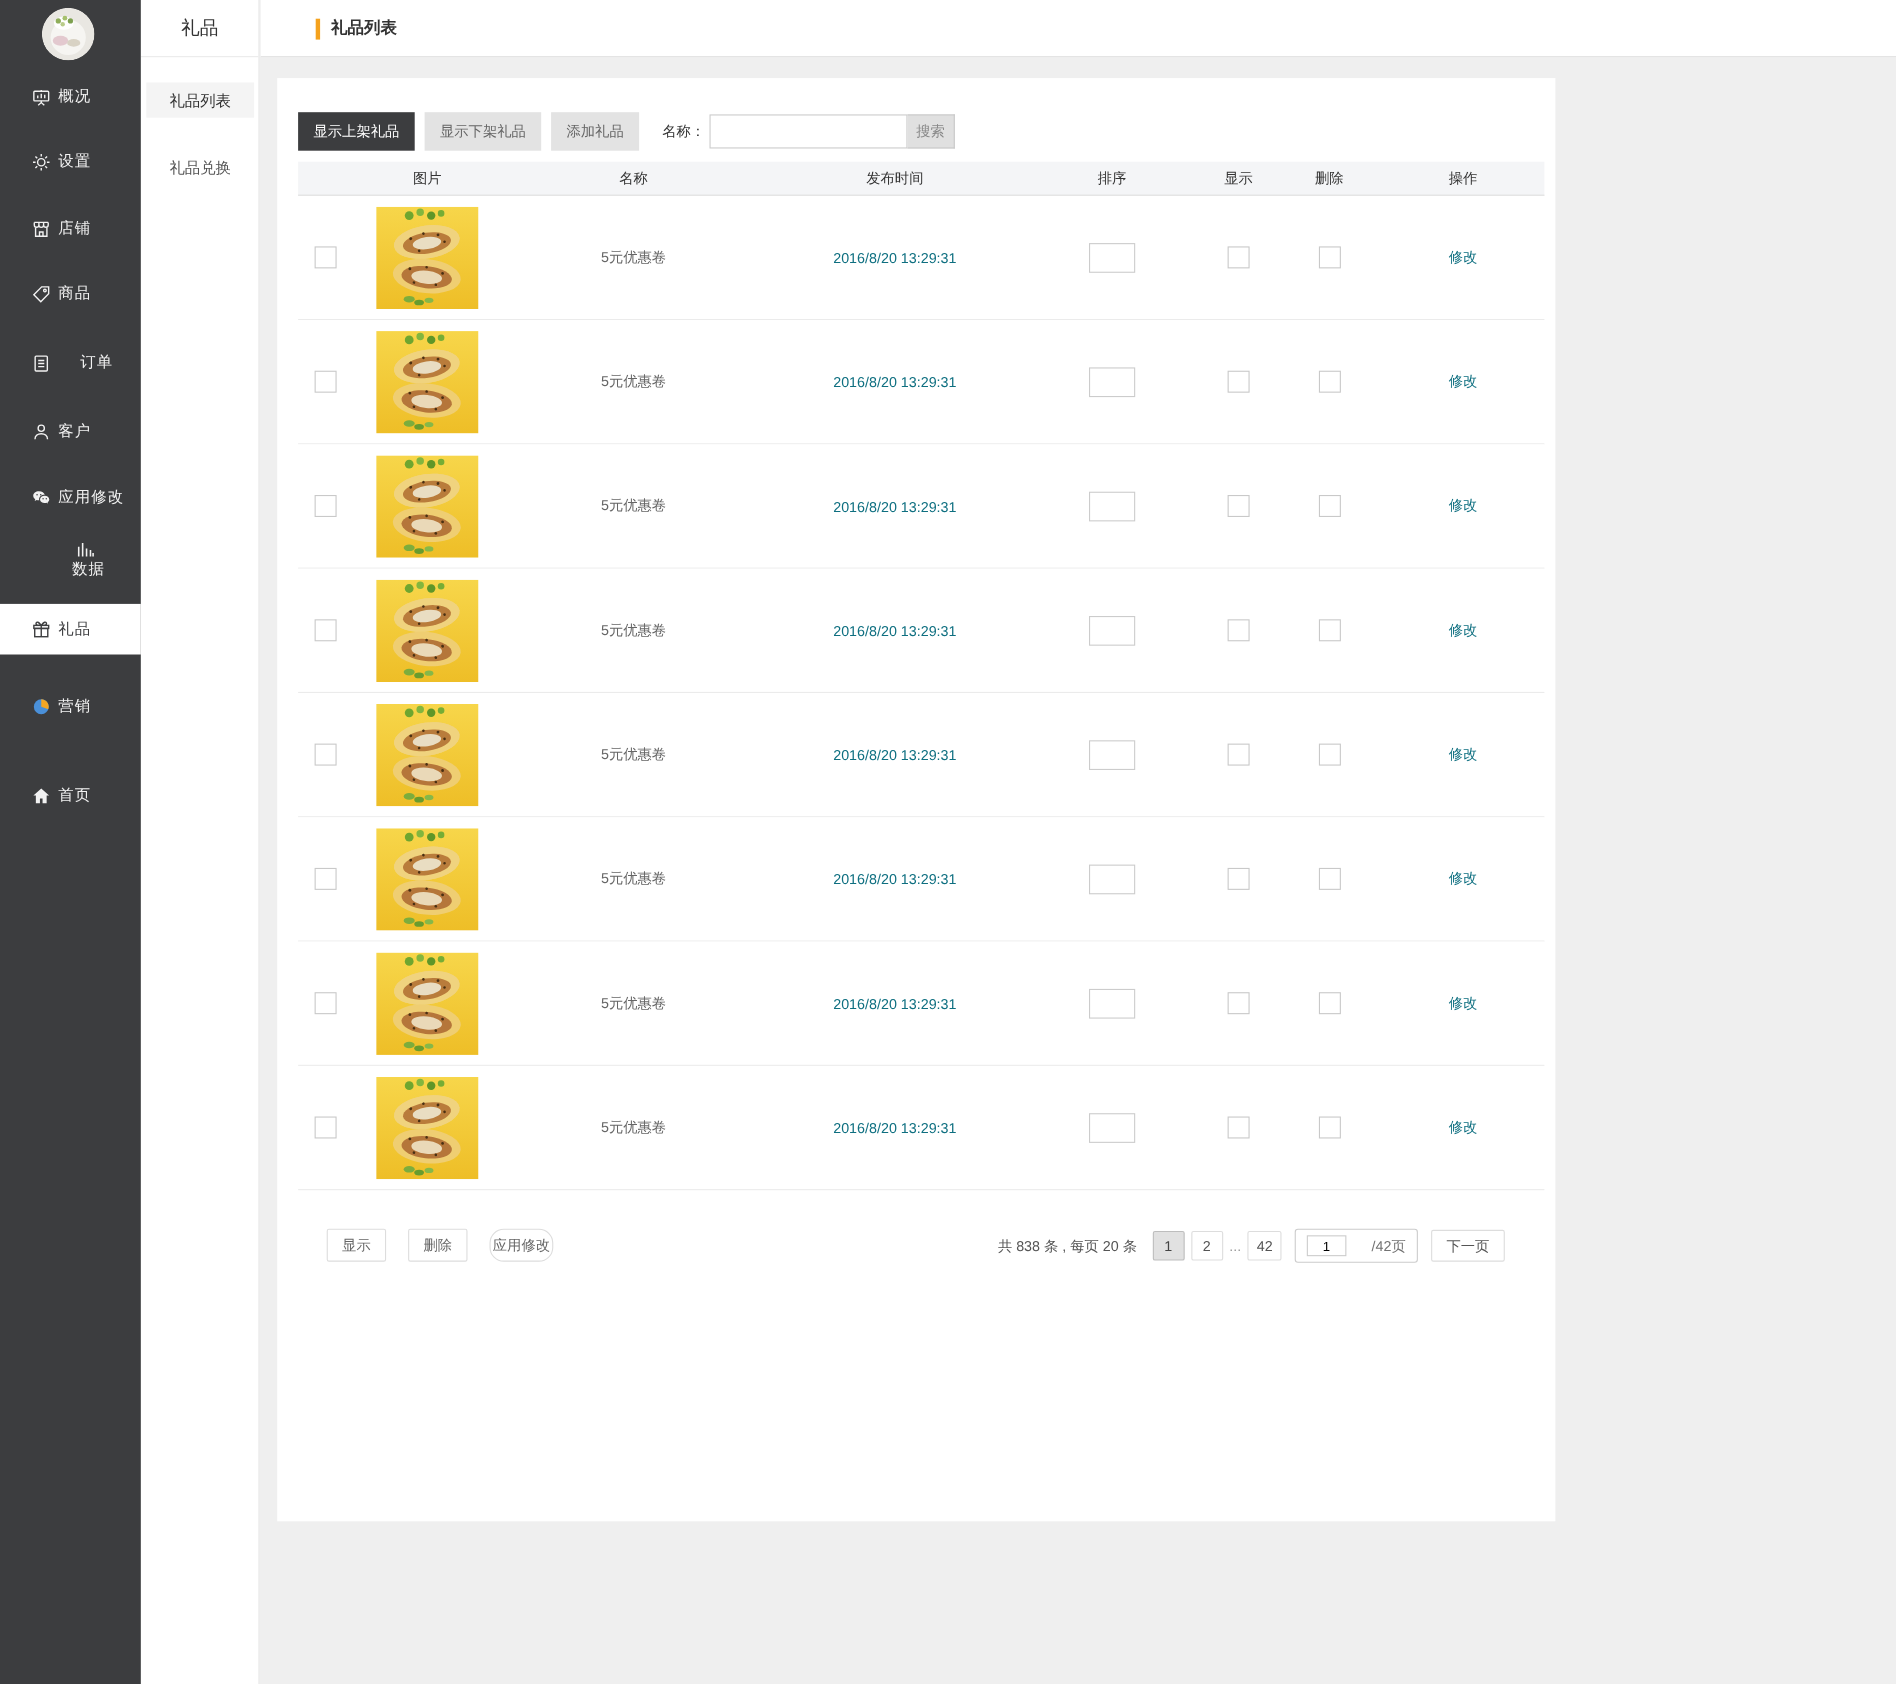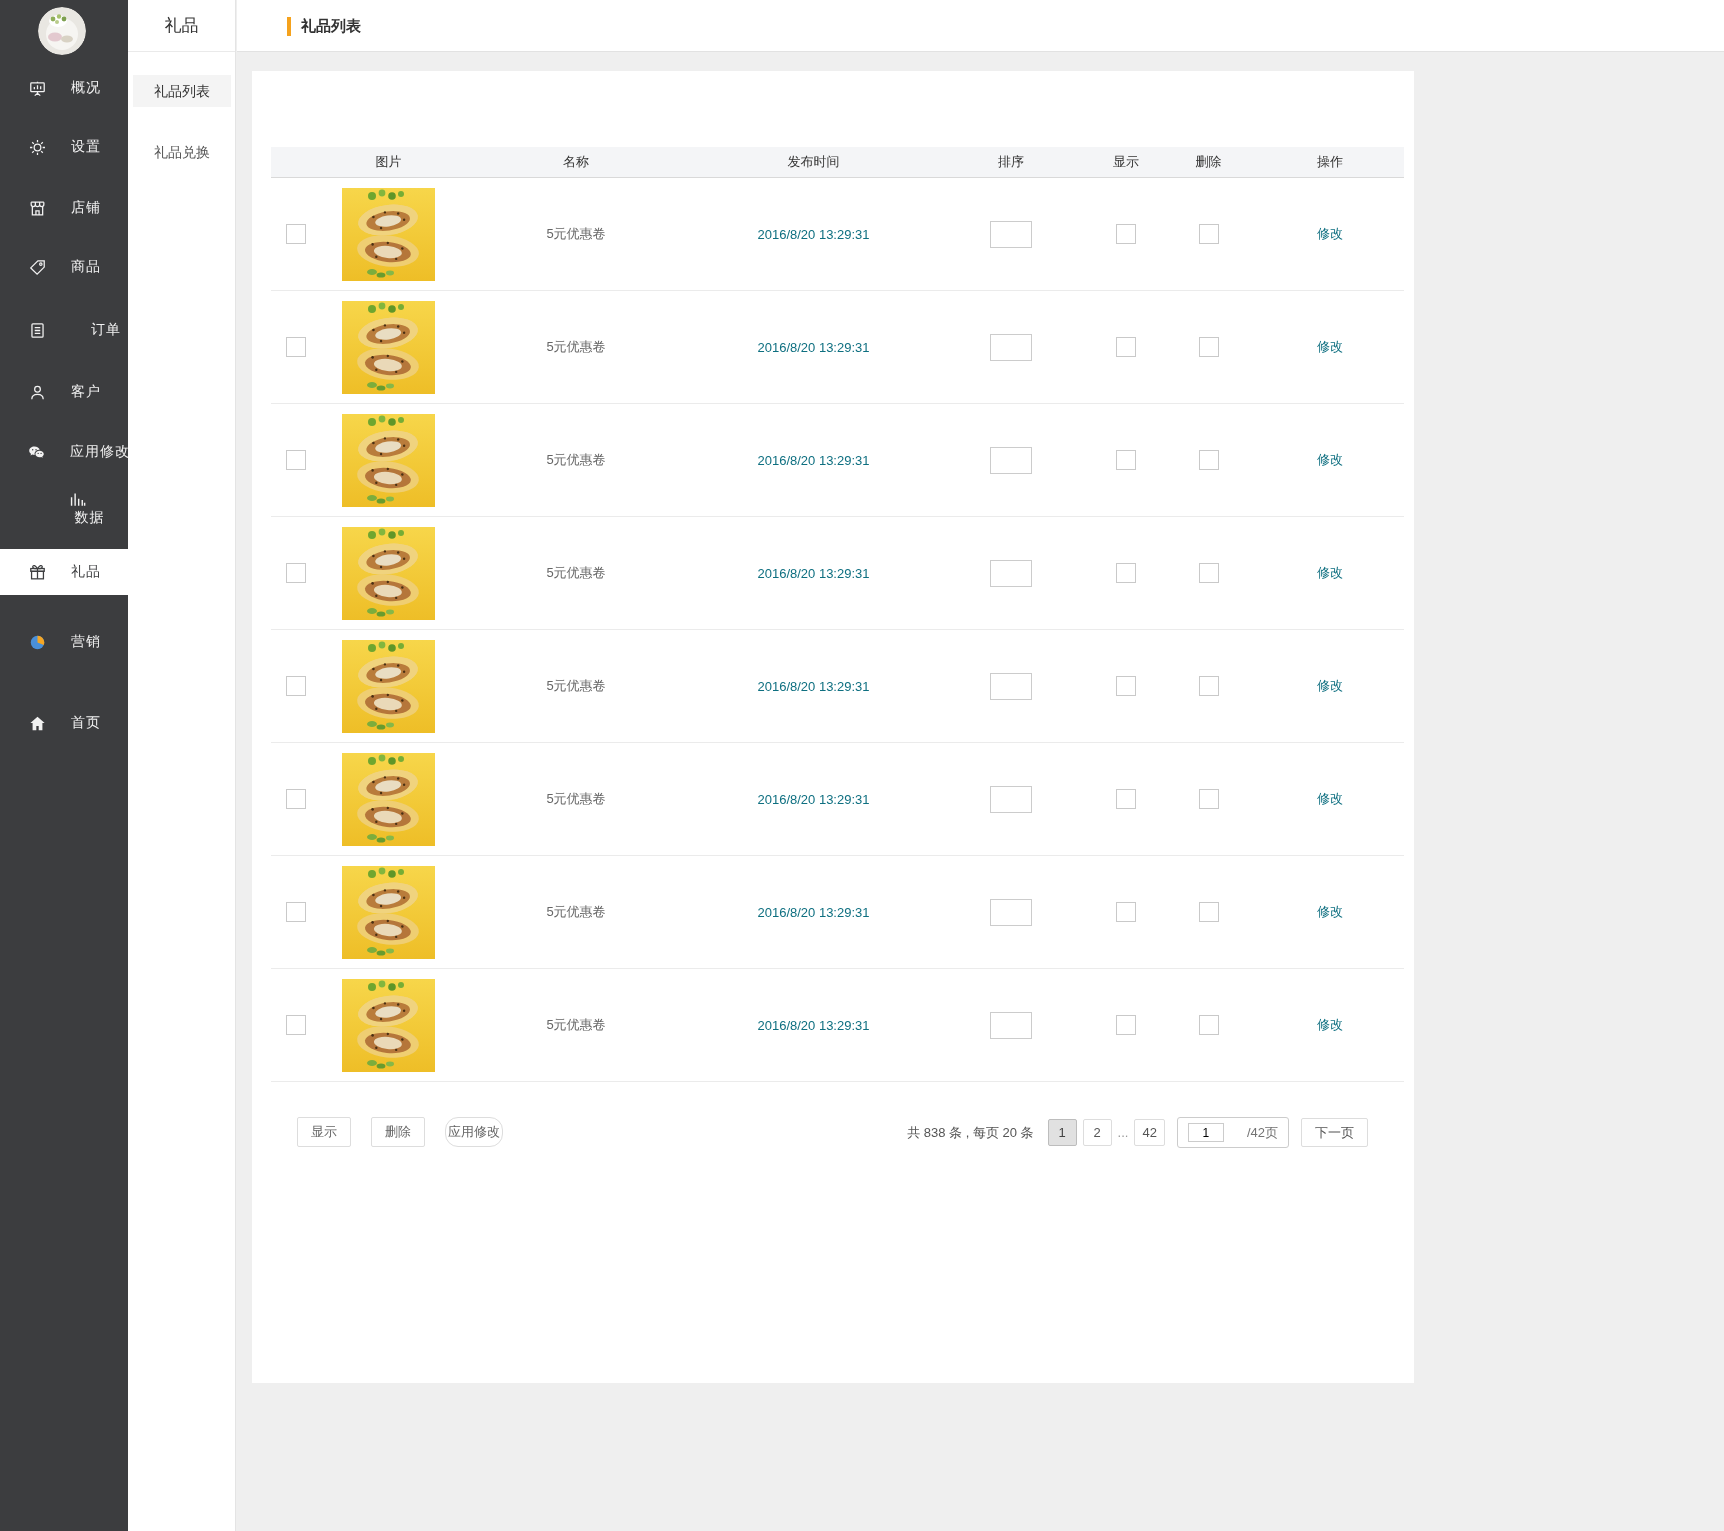--- a/index.html
+++ b/index.html
@@ -9,21 +9,21 @@
     background:#efefef; position:relative; overflow:hidden;
     color:#333; font-size:13px;
   }
   
   .sidebar { position:absolute; left:0; top:0; width:128px; height:1531px; background:#3c3d3f; z-index:5; }
   .avatar { position:absolute; left:38px; top:7px; width:48px; height:48px; border-radius:50%; overflow:hidden; }
   .side-item { position:absolute; left:0; width:128px; height:46px; display:flex; align-items:center; padding-left:27px; color:#f2f2f2; cursor:pointer; }
   .side-item.selected { background:#ffffff; color:#3d3e40; }
   .side-ico { width:20px; height:20px; display:inline-flex; align-items:center; justify-content:center; color:inherit; }
   .side-ico svg { width:19px; height:19px; display:block; }
-  .side-label { margin-left:24px; font-size:14px; letter-spacing:1px; white-space:nowrap; }
+  .side-label { margin-left:6px; font-size:14px; letter-spacing:1px; white-space:nowrap; }
   
   .subpanel { position:absolute; left:128px; top:0; width:108px; height:1531px; background:#fff; border-right:1px solid #e4e4e4; z-index:4; }
   .subpanel-title { height:52px; line-height:52px; text-align:center; font-size:17px; color:#333; border-bottom:1px solid #eaeaea; }
   .sub-item { position:absolute; left:5px; right:4px; height:32px; line-height:32px; text-align:center; font-size:14px; color:#555; cursor:pointer; }
   .sub-item.selected { background:#f4f4f4; color:#333; }
   .sub-item-1 { top:75px; }
   .sub-item-2 { top:136px; }
   
   .topbar { position:absolute; left:237px; top:0; width:1487px; height:52px; background:#fff; border-bottom:1px solid #e2e2e2; z-index:3; }
   .accent-bar { position:absolute; left:50px; top:17px; width:4px; height:19px; background:#f5a21d; }
@@ -197,20 +197,28 @@
   <div class="sub-item sub-item-2">礼品兑换</div>
 </aside>
 
 <header class="topbar">
   <span class="accent-bar"></span>
   <h1 class="page-title">礼品列表</h1>
 </header>
 
 <section class="card">
 
+  <div class="toolbar">
+    <button class="tb-btn dark">显示上架礼品</button>
+    <button class="tb-btn gray">显示下架礼品</button>
+    <button class="tb-btn gray">添加礼品</button>
+    <span class="name-label">名称：</span>
+    <input class="search-input" value="" style="">
+    <button class="search-btn">搜索</button>
+  </div>
 
   <div class="gtable">
     <div class="thead">
       <div class="cell"></div>
       <div class="cell">图片</div>
       <div class="cell">名称</div>
       <div class="cell">发布时间</div>
       <div class="cell">排序</div>
       <div class="cell">显示</div>
       <div class="cell">删除</div>

